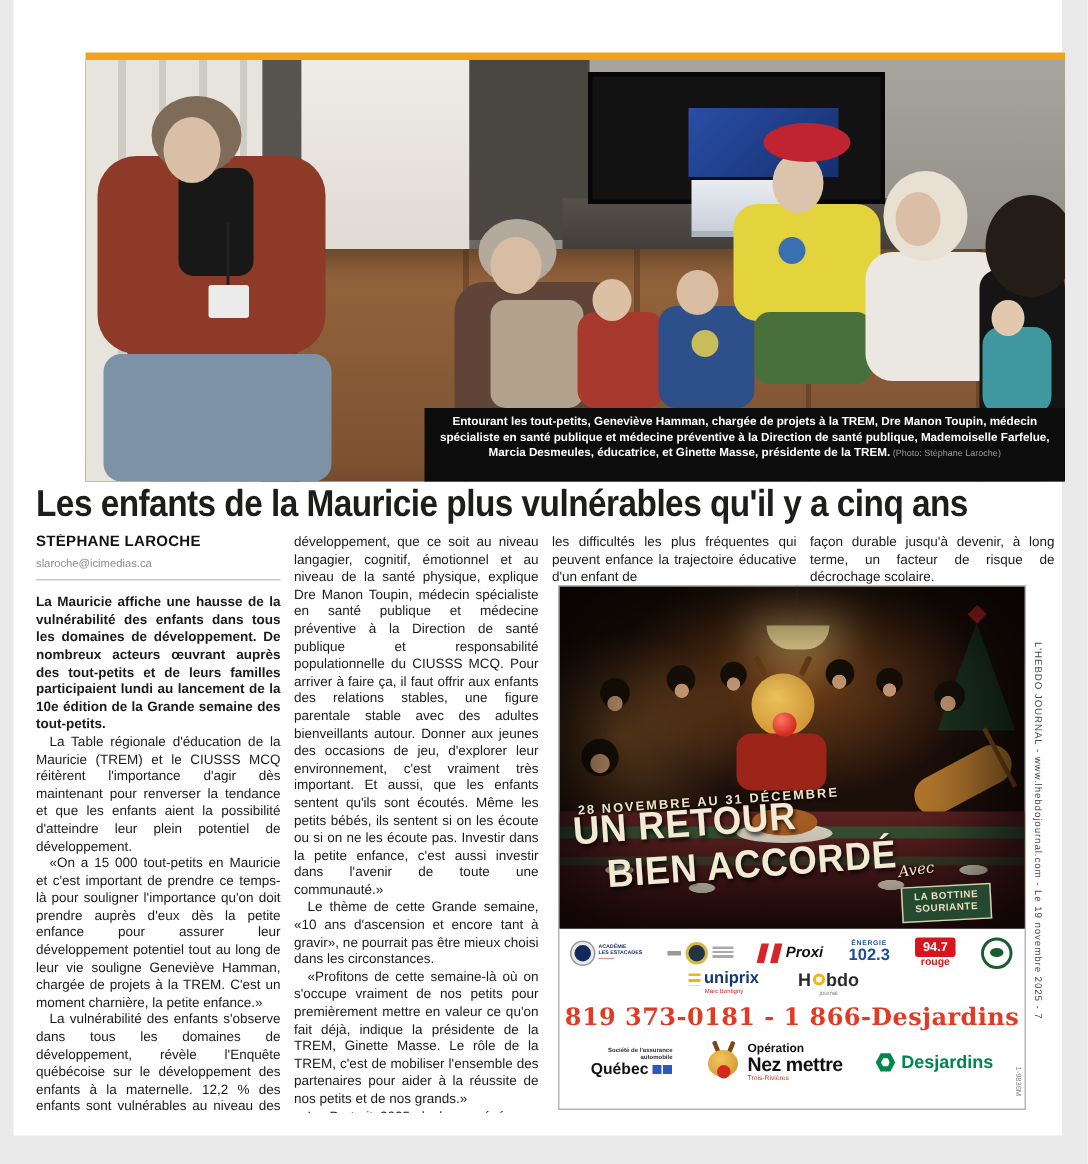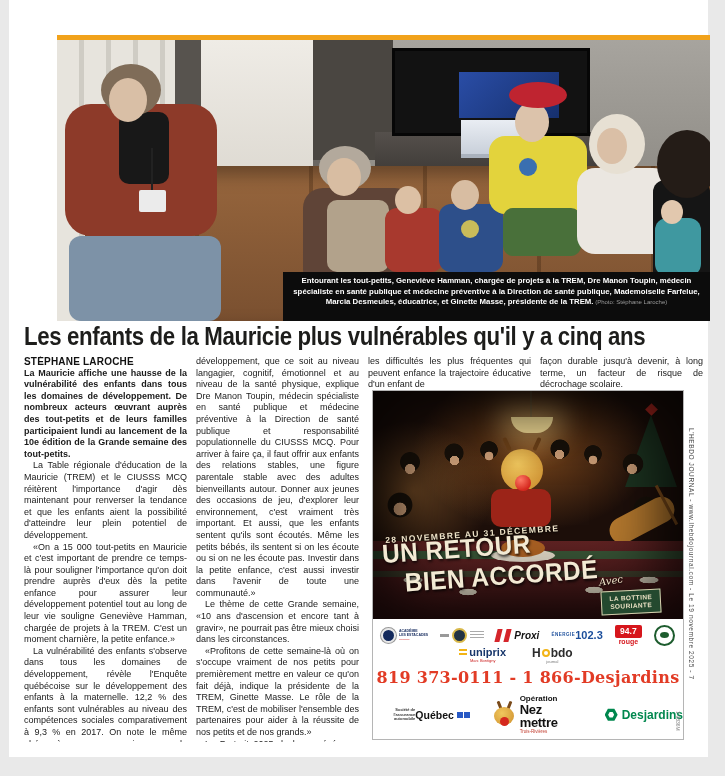--- a/index.html
+++ b/index.html
@@ -122,21 +122,21 @@
   .lg-row2{display:flex;justify-content:center;align-items:flex-start;gap:26px;height:18px;transform:translateX(-12px);}
   .lg{display:flex;align-items:center;gap:3px;}
   .lg-circle{width:11px;height:11px;border-radius:50%;background:#13295c;border:2px solid #e8e8e8;box-shadow:0 0 0 1px #999;}
   .lg-acad-txt{font-size:3.5px;line-height:4px;color:#13295c;font-weight:bold;}
   .lg-acad-txt .red{color:#c22;}
   .lg-dash{width:9px;height:3px;background:#999;}
   .lg-circle2{width:11px;height:11px;border-radius:50%;background:#234;border:2px solid #d8b84a;}
   .lg-bars{width:14px;height:8px;background:repeating-linear-gradient(180deg,#aaa 0 1.5px,transparent 1.5px 3px);}
   .proxi-ic{display:inline-block;width:5px;height:13px;background:#d5252b;transform:skewX(-14deg);margin-right:1px;}
   .proxi-txt{font-size:10px;font-weight:800;font-style:italic;color:#111;}
-  .energie{display:flex;flex-direction:row;align-items:center;line-height:1;}
+  .energie{display:flex;flex-direction:column;align-items:center;line-height:1;}
   .energie .top{font-size:4.5px;font-weight:800;color:#1b4e9b;letter-spacing:.5px;}
   .energie .num{font-size:11px;font-weight:800;color:#1b4e9b;}
   .rouge{display:flex;flex-direction:column;align-items:center;line-height:1;}
   .rouge .box{width:27px;height:13px;background:#d6161c;border-radius:2px;color:#fff;font-size:8.5px;font-weight:800;display:flex;align-items:center;justify-content:center;}
   .rouge .word{font-size:7px;font-weight:800;color:#d6161c;}
   .seal{width:17px;height:17px;border-radius:50%;border:2px solid #1d5c2e;background:#fff;display:flex;align-items:center;justify-content:center;}
   .seal i{display:block;width:9px;height:6px;background:#1d5c2e;border-radius:50%;}
   .uniprix{display:flex;flex-direction:column;align-items:center;line-height:1;}
   .uniprix .row{display:flex;align-items:center;gap:2px;}
   .uniprix .eq{width:8px;height:8px;background:repeating-linear-gradient(180deg,#f2b416 0 2px,transparent 2px 4px);}
@@ -144,21 +144,21 @@
   .uniprix .sub{font-size:4px;color:#c22;margin-top:1px;}
   .hebdo{display:flex;flex-direction:column;align-items:center;line-height:1;}
   .hebdo .row{display:flex;align-items:center;}
   .hebdo .t{font-size:12px;font-weight:800;color:#2b2b2b;}
   .hebdo .dot{width:8px;height:8px;border-radius:50%;border:2.5px solid #f2b416;box-sizing:border-box;margin:0 1px;}
   .hebdo .sub{font-size:4px;color:#777;margin-top:1px;}
   .ad-phone{text-align:center;font-family:"DejaVu Serif",serif;font-weight:bold;font-size:16px;color:#e23b25;margin-top:3px;letter-spacing:0.3px;}
   .ad-info{text-align:center;font-family:"DejaVu Serif",serif;font-size:7.5px;color:#cf3d2c;line-height:9.5px;margin-top:3px;}
   .ad-info b{color:#e23b25;}
   .sponsors{display:flex;justify-content:center;align-items:center;gap:22px;margin-top:8px;}
-  .saaq{display:flex;align-items:center;line-height:1;}
+  .saaq{display:flex;flex-direction:column;align-items:flex-end;line-height:1;}
   .saaq .tiny{font-size:4px;color:#333;text-align:right;line-height:4.5px;font-weight:bold;}
   .saaq .row{display:flex;align-items:center;gap:3px;margin-top:1px;}
   .saaq .qc{font-size:10.5px;font-weight:bold;color:#111;}
   .qcflag{display:flex;gap:1px;}
   .qcflag i{display:block;width:6px;height:6px;background:#2859c5;}
   .nezrouge{display:flex;align-items:center;gap:4px;}
   .nr-mascot{position:relative;width:24px;height:24px;}
   .nr-head{position:absolute;left:2px;top:4px;width:20px;height:18px;border-radius:50%;background:radial-gradient(circle at 40% 35%,#f0c75e,#cf8f2c);}
   .nr-nose{position:absolute;left:8px;top:14px;width:9px;height:9px;border-radius:50%;background:#d5281e;}
   .nr-ant1,.nr-ant2{position:absolute;width:2.5px;height:8px;background:#7a4a1a;border-radius:1px;top:-2px;}
@@ -227,20 +227,21 @@
     <div class="fg-baby-face"></div>
   </div>
 
   <div class="caption"><span>Entourant les tout-petits, Geneviève Hamman, chargée de projets à la TREM, Dre Manon Toupin, médecin spécialiste en santé publique et médecine préventive à la Direction de santé publique, Mademoiselle Farfelue, Marcia Desmeules, éducatrice, et Ginette Masse, présidente de la TREM.</span><span class="credit"> (Photo: Stéphane Laroche)</span></div>
 
   <h1 class="headline">Les enfants de la Mauricie plus vulnérables qu'il y a cinq ans</h1>
 
   <div class="columns">
     <div class="col">
       <div class="byline">STÉPHANE LAROCHE</div>
+      <div class="email">slaroche@icimedias.ca</div>
       <p class="lead">La Mauricie affiche une hausse de la vulnérabilité des enfants dans tous les domaines de développement. De nombreux acteurs œuvrant auprès des tout-petits et de leurs familles participaient lundi au lancement de la 10e édition de la Grande semaine des tout-petits.</p>
       <p class="ind">La Table régionale d'éducation de la Mauricie (TREM) et le CIUSSS MCQ réitèrent l'importance d'agir dès maintenant pour renverser la tendance et que les enfants aient la possibilité d'atteindre leur plein potentiel de développement.</p>
       <p class="ind">«On a 15 000 tout-petits en Mauricie et c'est important de prendre ce temps-là pour souligner l'importance qu'on doit prendre auprès d'eux dès la petite enfance pour assurer leur développement potentiel tout au long de leur vie souligne Geneviève Hamman, chargée de projets à la TREM. C'est un moment charnière, la petite enfance.»</p>
       <p class="ind">La vulnérabilité des enfants s'observe dans tous les domaines de développement, révèle l'Enquête québécoise sur le développement des enfants à la maternelle. 12,2 % des enfants sont vulnérables au niveau des compétences sociales comparativement à 9,3 % en 2017. On note le même phénomène au niveau du développement cognitif et langagier. 15 % des enfants sont vulnérables comparativement à 12,7 % en 2017.</p>
 
     </div>
     <div class="col">
       <p>développement, que ce soit au niveau langagier, cognitif, émotionnel et au niveau de la santé physique, explique Dre Manon Toupin, médecin spécialiste en santé publique et médecine préventive à la Direction de santé publique et responsabilité populationnelle du CIUSSS MCQ. Pour arriver à faire ça, il faut offrir aux enfants des relations stables, une figure parentale stable avec des adultes bienveillants autour. Donner aux jeunes des occasions de jeu, d'explorer leur environnement, c'est vraiment très important. Et aussi, que les enfants sentent qu'ils sont écoutés. Même les petits bébés, ils sentent si on les écoute ou si on ne les écoute pas. Investir dans la petite enfance, c'est aussi investir dans l'avenir de toute une communauté.»</p>
       <p class="ind">Le thème de cette Grande semaine, «10 ans d'ascension et encore tant à gravir», ne pourrait pas être mieux choisi dans les circonstances.</p>
       <p class="ind">«Profitons de cette semaine-là où on s'occupe vraiment de nos petits pour premièrement mettre en valeur ce qu'on fait déjà, indique la présidente de la TREM, Ginette Masse. Le rôle de la TREM, c'est de mobiliser l'ensemble des partenaires pour aider à la réussite de nos petits et de nos grands.»</p>
@@ -321,21 +322,21 @@
         </div>
         <div class="hebdo">
           <span class="row">
               <span class="t">H</span>
               <span class="dot"></span>
               <span class="t">bdo</span>
             </span>
           <span class="sub">journal</span>
         </div>
       </div>
-      <div class="ad-phone">819 373-0111 - 1 866-Desjardins</div>
+      <div class="ad-phone">819 373-0181 - 1 866-Desjardins</div>
       <div class="sponsors">
         <div class="saaq">
           <span class="tiny"><span>Société de l'assurance</span><br><span>automobile</span></span>
           <span class="row">
               <span class="qc">Québec</span>
               <span class="qcflag">
                 <i></i>
                 <i></i>
               </span>
             </span>

